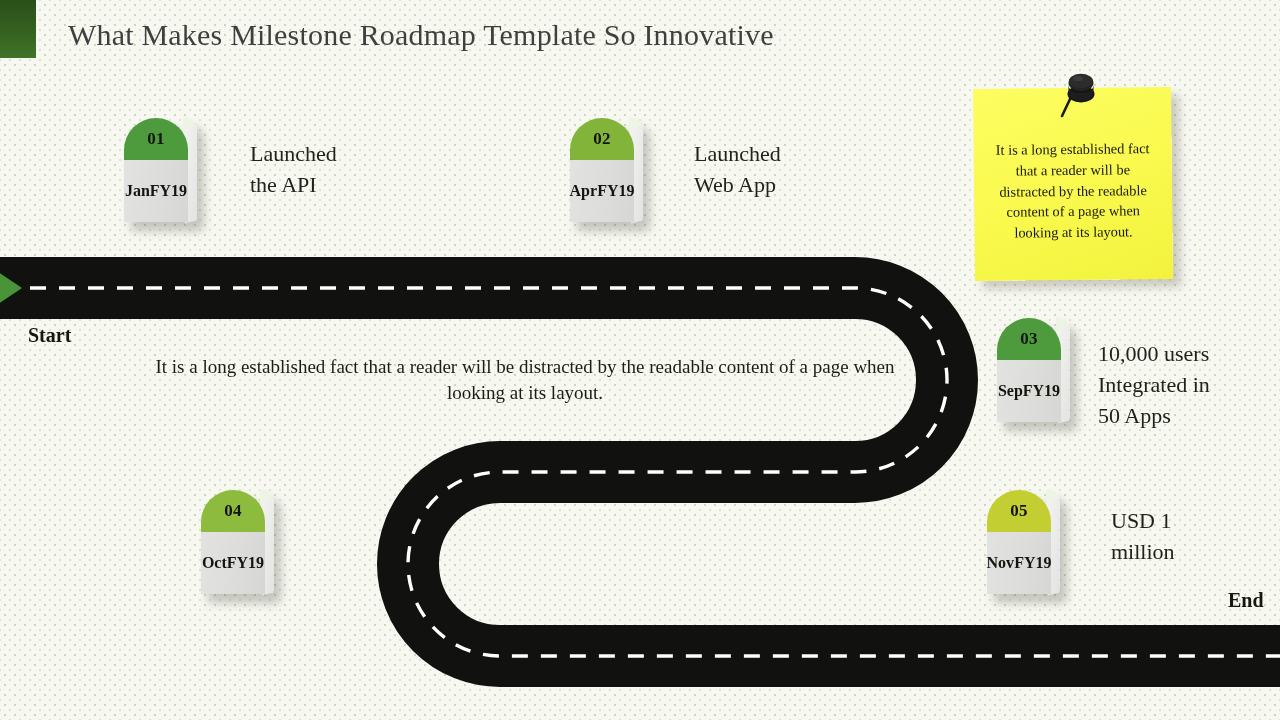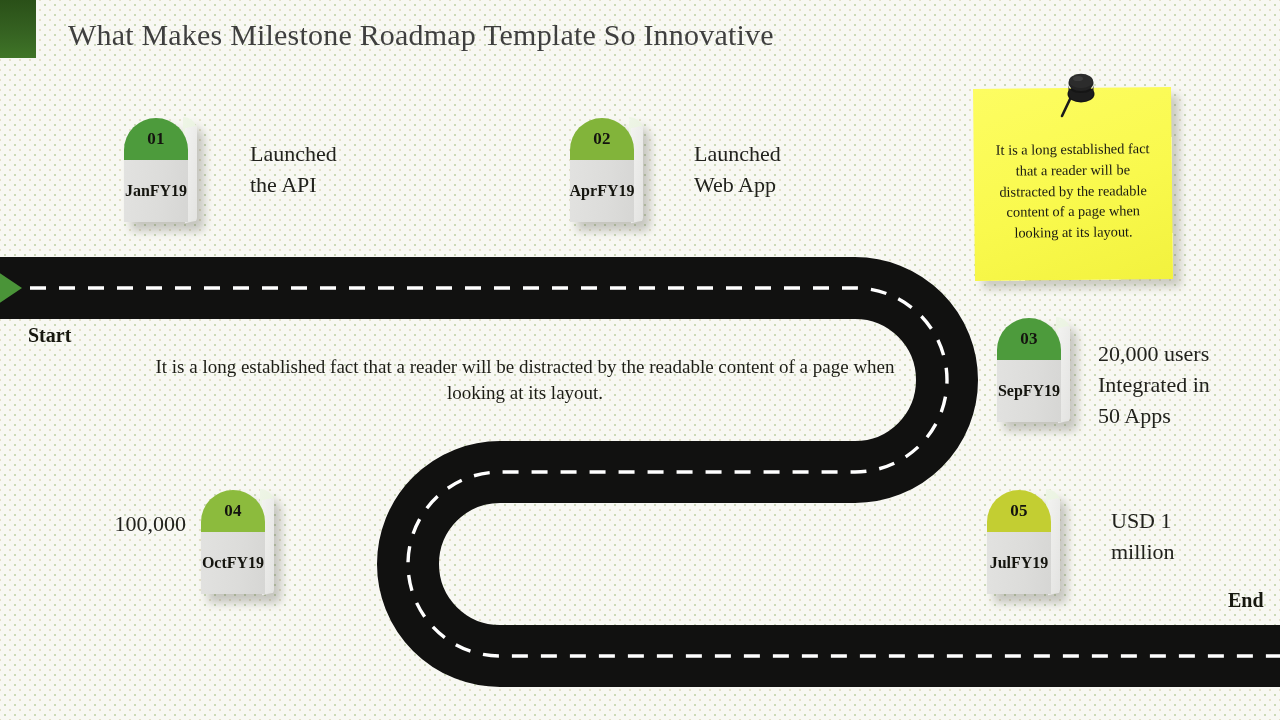--- a/index.html
+++ b/index.html
@@ -242,47 +242,46 @@
       <div class="cap-side"></div>
       <div class="side"></div>
       <div class="cap" style="background: linear-gradient(95deg, rgb(77, 155, 60) 0%, rgb(77, 155, 60) 72%, rgb(77, 155, 60) 100%);">03</div>
       <div class="body">
         <span>Sep</span>
         <span>FY19</span>
       </div>
     </div>
   </div>
   <div class="marker-label right" style="left:1098px; top:338px; width:180px;">
-      <div>20,000 users</div>
+      <div>10,000 users</div>
       <div>Integrated in</div>
       <div>50 Apps</div>
     </div>
 
   <div class="marker" style="left:201px; top:490px;">
     <div class="stone">
       <div class="cap-side"></div>
       <div class="side"></div>
       <div class="cap" style="background: linear-gradient(95deg, rgb(140, 187, 61) 0%, rgb(140, 187, 61) 72%, rgb(140, 187, 61) 100%);">04</div>
       <div class="body">
         <span>Oct</span>
         <span>FY19</span>
       </div>
     </div>
   </div>
   <div class="marker-label left" style="left:20px; top:508px; width:166px;">
-      <div>100,000</div>
     </div>
 
   <div class="marker" style="left:987px; top:490px;">
     <div class="stone">
       <div class="cap-side"></div>
       <div class="side"></div>
       <div class="cap" style="background: linear-gradient(95deg, rgb(195, 206, 50) 0%, rgb(195, 206, 50) 72%, rgb(195, 206, 50) 100%);">05</div>
       <div class="body">
-        <span>Jul</span>
+        <span>Nov</span>
         <span>FY19</span>
       </div>
     </div>
   </div>
   <div class="marker-label right" style="left:1111px; top:505px; width:150px;">
       <div>USD 1</div>
       <div>million</div>
     </div>
 
   <div class="note-wrap">

